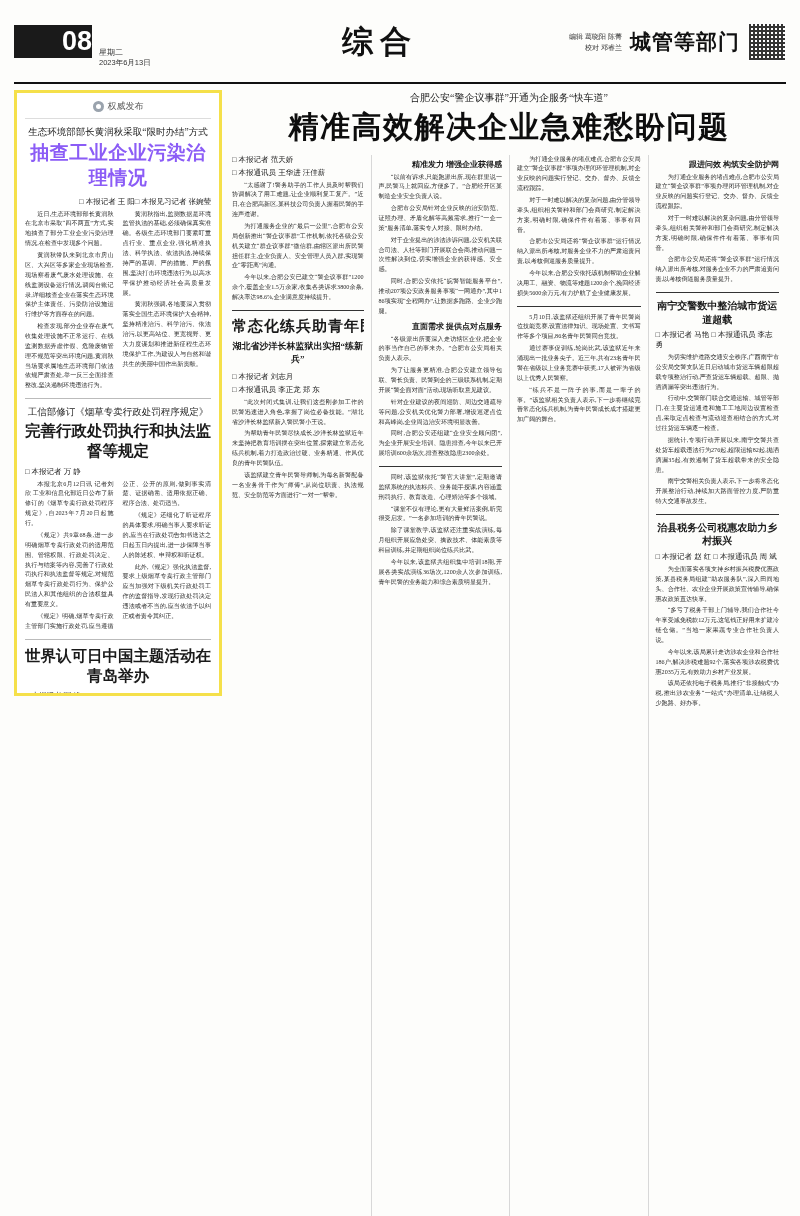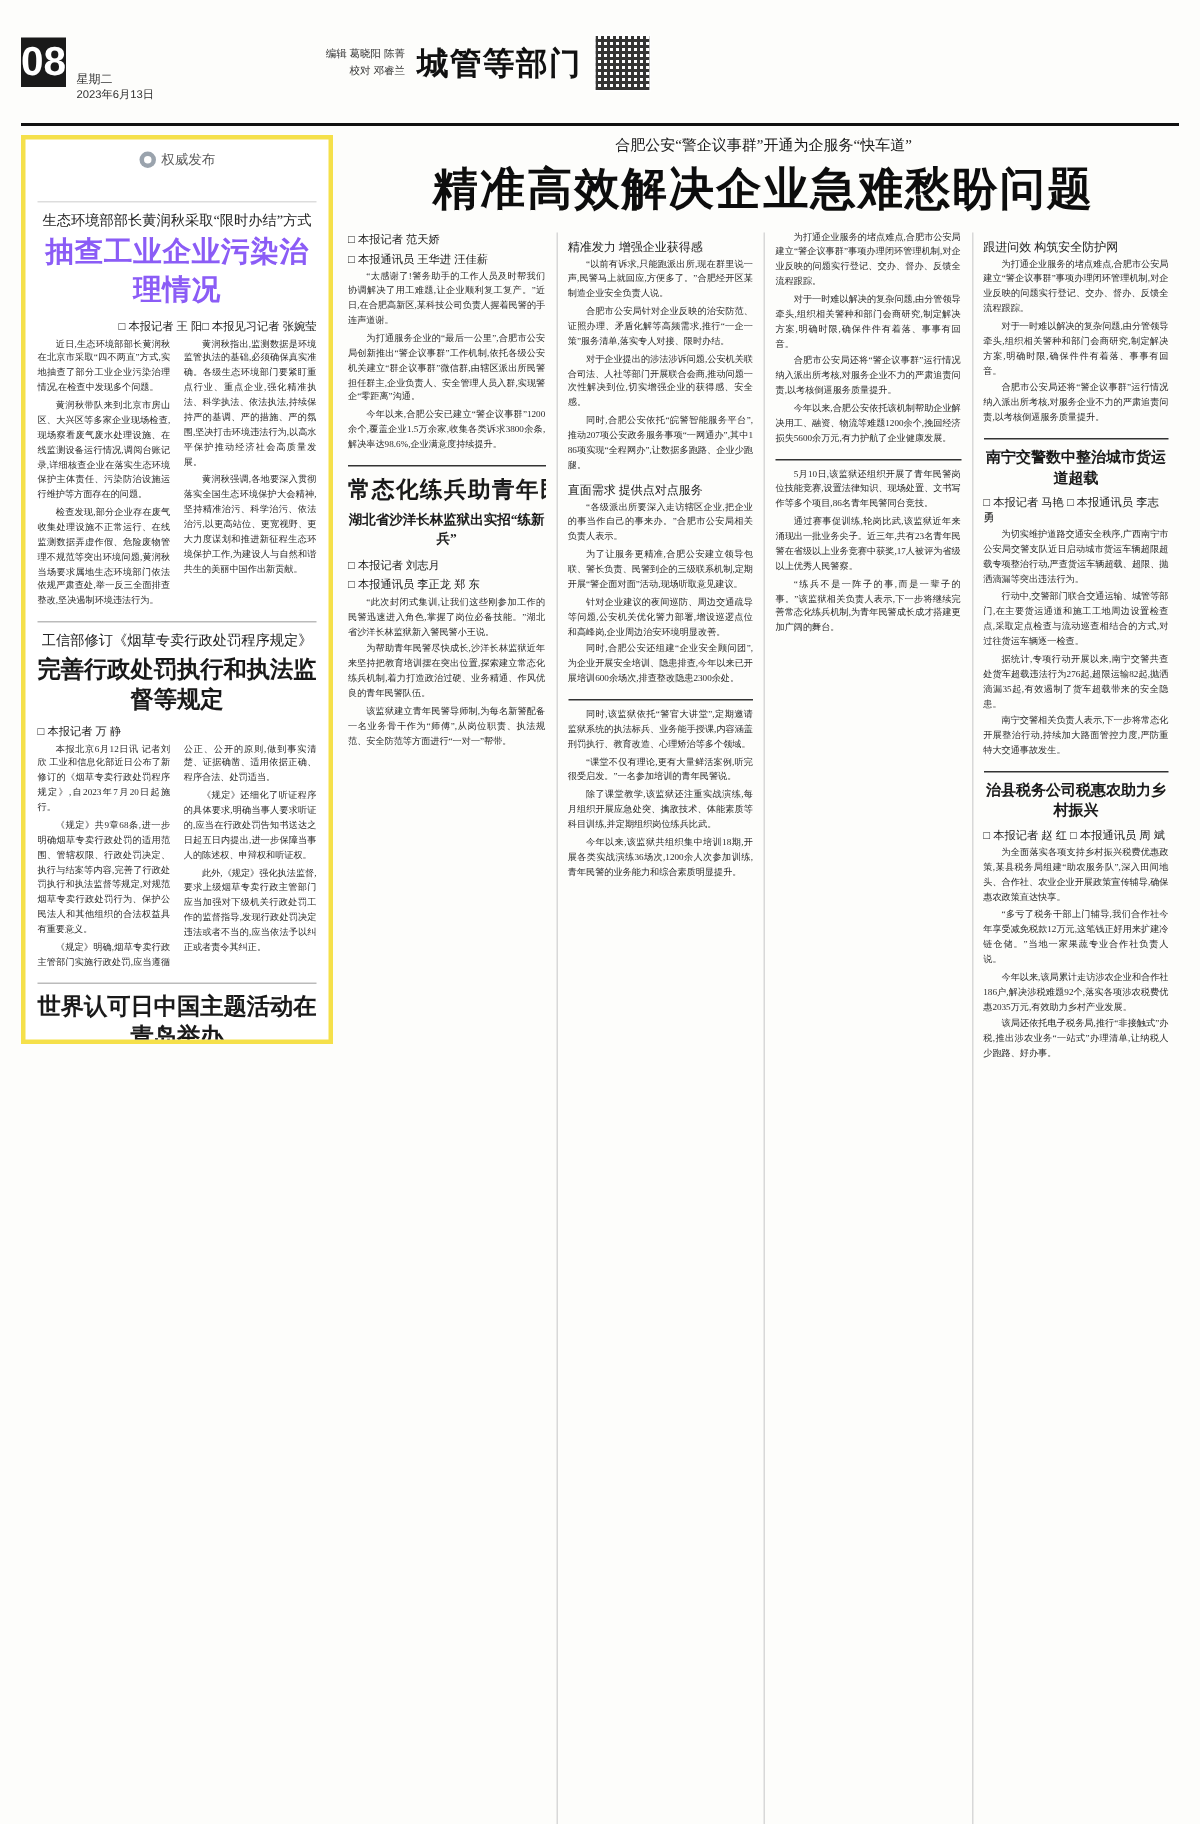--- a/index.html
+++ b/index.html
@@ -42,20 +42,21 @@
     font-family: "Liberation Sans", sans-serif;
     font-size: 27px;
     font-weight: bold;
     color: #ffffff;
     background: #1a1a1a;
     width: 30px;
     height: 33px;
     line-height: 33px;
     text-align: center;
     letter-spacing: 0px;
+    padding-left: 48px;
   }
   .mh-dateblock {
     font-family: "Liberation Sans", sans-serif;
     line-height: 1.35;
   }
   .mh-weekday { font-size: 8px; color: #333; margin-top: 32px; }
   .mh-date { font-size: 7.5px; color: #333; }
 
   .mh-center {
     flex: 1;
@@ -128,21 +129,21 @@
     overflow: hidden;
   }
   .authority-badge {
     display: flex;
     align-items: center;
     justify-content: center;
     gap: 4px;
     font-family: "Liberation Sans", sans-serif;
     font-size: 9px;
     color: #5a5a5a;
-    padding-bottom: 21px;
+    padding-bottom: 5px;
     border-bottom: 1px solid #ddd;
     margin-bottom: 6px;
   }
   .badge-dot {
     width: 11px; height: 11px;
     border-radius: 50%;
     background: #9aa3ad;
     display: inline-block;
     position: relative;
   }
@@ -249,37 +250,40 @@
   }
   .vsmall-headline {
     font-size: 10px;
     font-weight: bold;
     text-align: center;
     line-height: 1.35;
     margin: 3px 0 4px 0;
   }
   .center-label {
     font-size: 8px;
-    font-weight: normal;
-    text-align: left;
+    font-weight: bold;
+    text-align: right;
     margin: 4px 0 3px 0;
   }
 </style>
 </head>
 <body>
 
 <div class="page">
 
   <div class="masthead">
     <div class="mh-left">
       <div class="page-num">08</div>
       <div class="mh-dateblock">
         <div class="mh-weekday">星期二</div>
         <div class="mh-date">2023年6月13日</div>
       </div>
+    </div>
+    <div class="mh-center">
+      <div class="section-title">综合</div>
     </div>
     <div class="mh-right">
       <div class="editors">
         <div>编辑 葛晓阳 陈菁</div>
         <div>校对 邓睿兰</div>
       </div>
       <div class="paper-logo">城管等部门</div>
       <div class="qr"></div>
     </div>
   </div>

